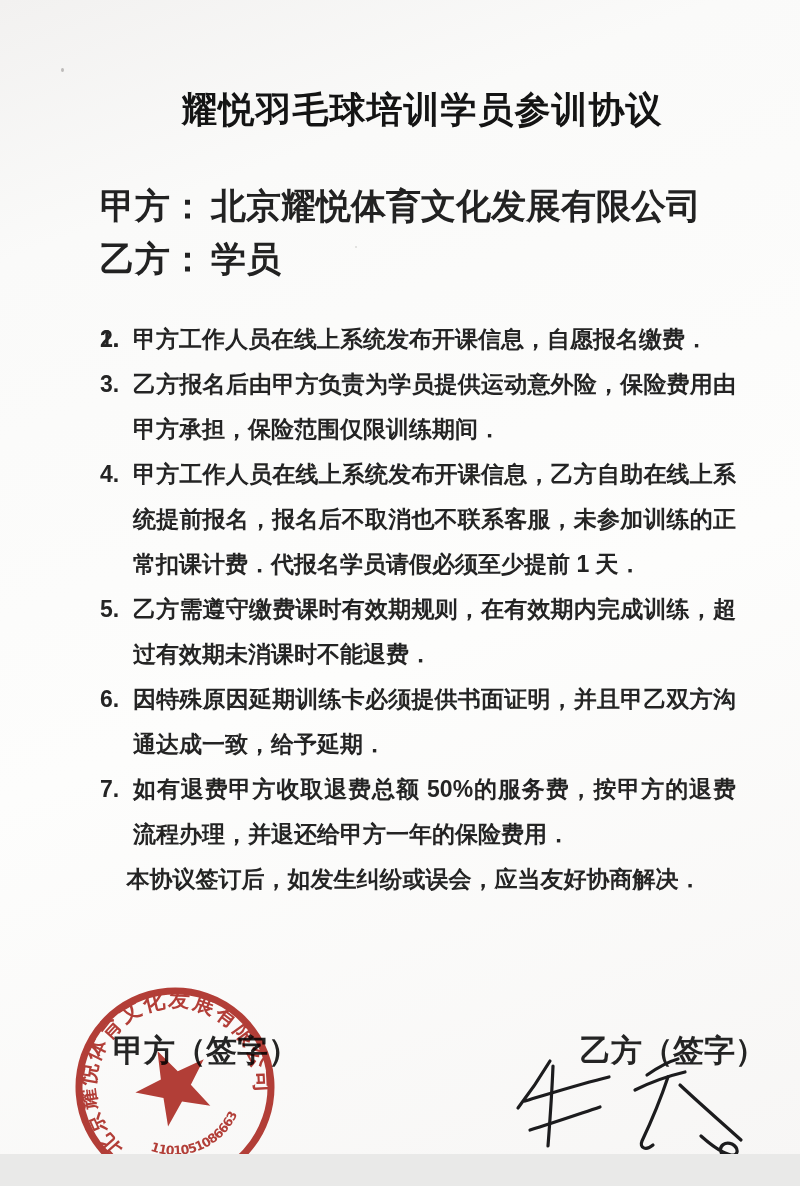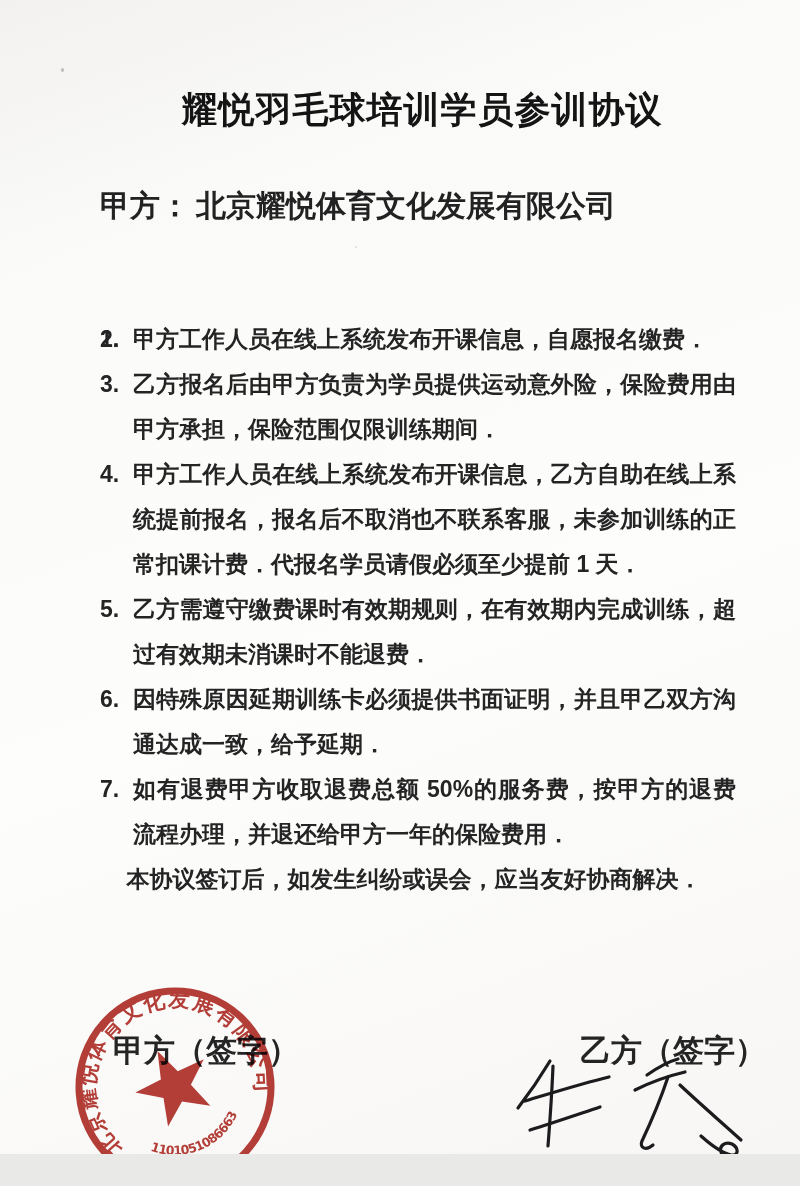--- a/index.html
+++ b/index.html
@@ -7,21 +7,21 @@
     position:relative;width:800px;height:1154px;overflow:hidden;
     background:linear-gradient(160deg,#f2f1f0 0%,#fafaf9 18%,#fdfdfc 55%,#f7f6f5 100%);
     font-family:"Liberation Sans","DejaVu Sans",sans-serif;
     color:#1f1f1f;
     padding-left:44px;
   }
   .title{
     position:absolute;top:86px;left:0;width:100%;margin:0;
     text-align:center;font-size:36px;font-weight:700;letter-spacing:1px;color:#141414;
   }
-  .parties{position:absolute;top:190px;left:100px;font-size:30px;font-weight:600;color:#222;}
+  .parties{position:absolute;top:190px;left:100px;font-size:35px;font-weight:600;color:#222;}
   .party{margin:0 0 22px 0;line-height:31px;}
   .party .plabel{margin-right:6px;}
   .bodytext{position:absolute;top:317px;left:100px;width:636px;font-size:23px;line-height:45px;font-weight:600;color:#242424;}
   ol.clauses{list-style:none;margin:0;padding:0;}
   ol.clauses li{position:relative;padding-left:33px;text-align:justify;}
   ol.clauses li .num{position:absolute;left:0;top:0;}
   .closing{margin:0 0 0 -8px;text-align:center;}
   .sign-label{position:absolute;font-size:31px;font-weight:600;color:#242424;z-index:1;}
   .sign-a{top:1030px;left:113px;}
   .sign-b{top:1030px;left:580px;}
@@ -34,20 +34,23 @@
 </head>
 <body>
 
 <div class="page">
 
   <h1 class="title">耀悦羽毛球培训学员参训协议</h1>
 
   <div class="parties">
     <p class="party">
       <span class="plabel">甲方：</span><span>北京耀悦体育文化发展有限公司</span>
+    </p>
+    <p class="party">
+      <span class="plabel">乙方：</span><span>学员</span>
     </p>
   </div>
 
   <div class="bodytext">
     <ol class="clauses">
       <li>
         <span class="num">1.</span>
       </li>
       <li>
         <span class="num">2.</span>

